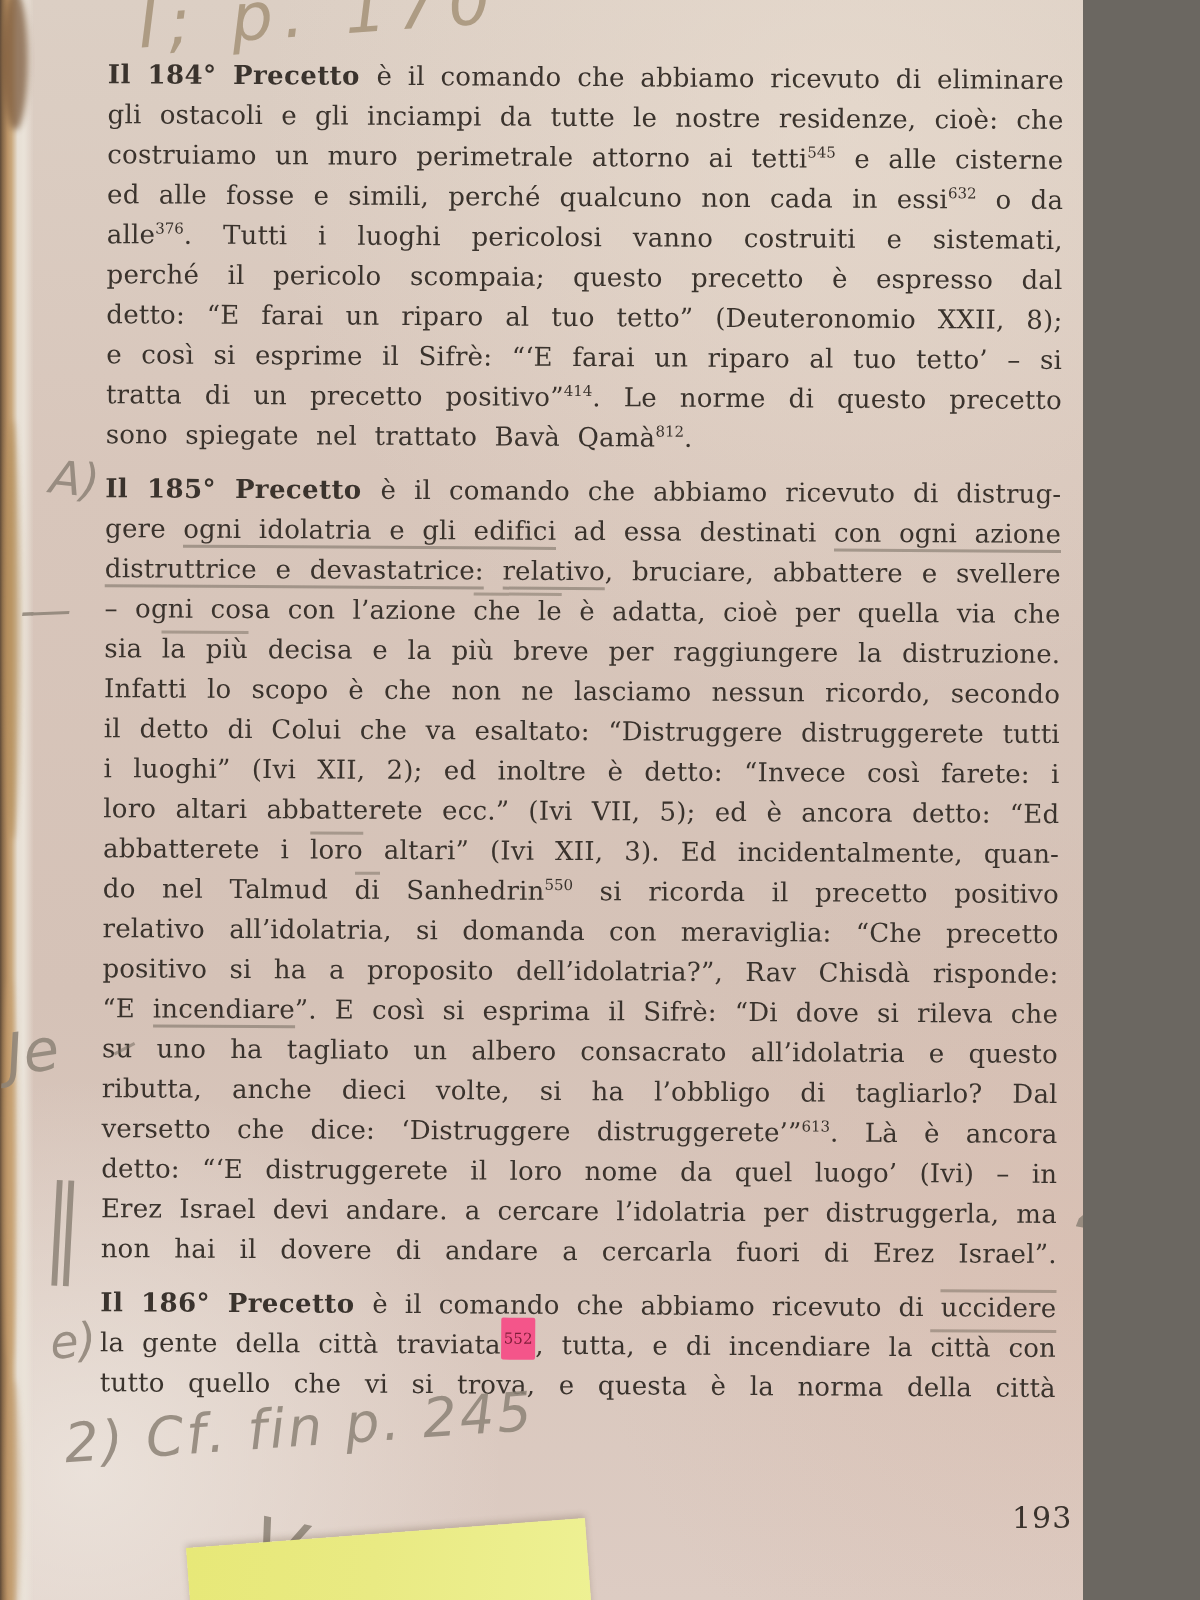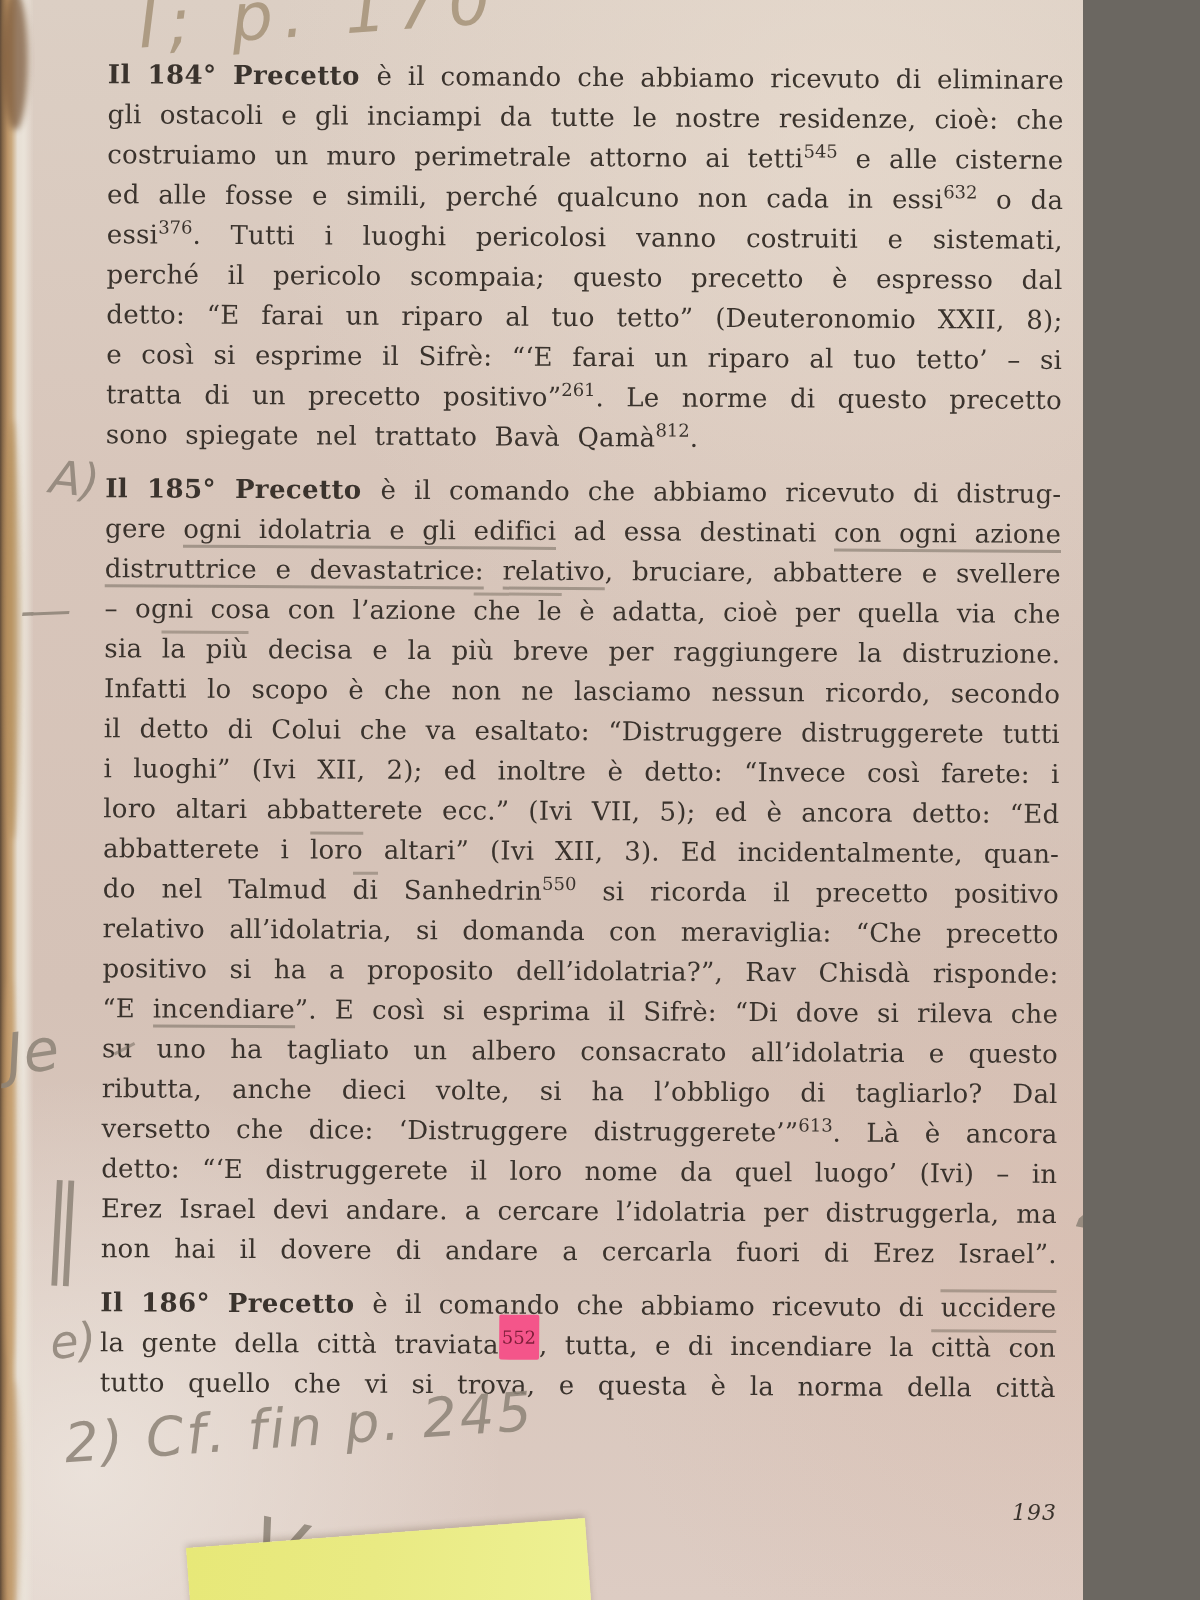--- a/index.html
+++ b/index.html
@@ -25,21 +25,21 @@
 
   
   .textblock{position:absolute;left:108px;top:60px;width:956px;
     transform:rotate(.35deg);transform-origin:top right;
     font-size:26px;line-height:40px;letter-spacing:.2px;}
   .para{margin:0 0 14px 0;}
   .para:last-child{margin-bottom:0;}
   .line{height:40px;text-align:justify;text-align-last:justify;white-space:nowrap;}
   .line.short{text-align-last:left;word-spacing:9px;}
   .seg-b{font-weight:bold;letter-spacing:.4px;}
-  .seg-sup{font-size:18px;position:relative;top:-10px;letter-spacing:0;}
+  .seg-sup{font-size:15px;position:relative;top:-10px;letter-spacing:0;}
   .seg-hl{background:var(--pink-hl);color:#7c1d38;padding:12px 3px;border-radius:2px;}
   .seg-u{border-bottom:3px solid rgba(108,99,87,.5);padding-bottom:1px;}
   .seg-ov{border-top:3px solid rgba(108,99,87,.45);}
   .seg-strike{position:relative;}
   .seg-strike::after{content:"";position:absolute;left:-3px;right:-3px;top:45%;
     border-top:3px solid rgba(108,99,87,.5);transform:rotate(-28deg);}
 
   
   .pencil{position:absolute;color:var(--pencil);font-family:"DejaVu Sans",sans-serif;
     font-style:italic;font-weight:300;opacity:.85;white-space:nowrap;}
@@ -55,21 +55,21 @@
   .ann-e{left:50px;top:1314px;font-size:46px;transform:rotate(-6deg);}
   .ann-bottom{left:64px;top:1396px;font-size:54px;transform:rotate(-4deg);letter-spacing:3px;}
   .ann-v{left:252px;top:1504px;font-size:74px;transform:rotate(12deg);z-index:1;}
 
   
   .pink-square{position:absolute;left:1118px;top:481px;width:46px;height:46px;
     background:var(--pink);transform:rotate(-4deg);border-radius:3px;opacity:.92;}
   .pink-dash{position:absolute;left:1103px;top:1328px;width:40px;height:15px;
     background:var(--pink);transform:rotate(-22deg);border-radius:7px;opacity:.9;}
 
-  .pagenum{position:absolute;left:1012px;top:1500px;font-size:22px;letter-spacing:1px;color:var(--ink);font-style:italic;}
+  .pagenum{position:absolute;left:1012px;top:1500px;font-size:30px;letter-spacing:1px;color:var(--ink);}
 
   .sticky{position:absolute;left:186px;top:1548px;width:400px;height:160px;z-index:3;
     background:linear-gradient(100deg,#e7e878 0%,var(--note-yellow) 45%,#eef194 100%);
     transform:rotate(-4.3deg);transform-origin:top left;
     box-shadow:0 -3px 6px rgba(90,70,50,.25);}
 </style>
 </head>
 <body>
 
 <div class="photo">
@@ -80,25 +80,25 @@
       <i class="b3"></i>
       <i class="b4"></i>
   </div>
 
   <div class="textblock" id="textblock">
       <div class="para">
         <div class="line"><span class="seg-b">Il 184° Precetto </span><span>è il comando che abbiamo ricevuto di eliminare</span></div>
         <div class="line"><span>gli ostacoli e gli inciampi da tutte le nostre residenze, cioè: che</span></div>
         <div class="line"><span>costruiamo un muro perimetrale attorno ai tetti</span><span class="seg-sup">545</span><span> e alle cisterne</span></div>
         <div class="line"><span>ed alle fosse e simili, perché qualcuno non cada in essi</span><span class="seg-sup">632</span><span> o da</span></div>
-        <div class="line"><span>essi</span><span class="seg-sup">376</span><span>. Tutti i luoghi pericolosi vanno costruiti e sistemati,</span></div>
+        <div class="line"><span>alle</span><span class="seg-sup">376</span><span>. Tutti i luoghi pericolosi vanno costruiti e sistemati,</span></div>
         <div class="line"><span>perché il pericolo scompaia; questo precetto è espresso dal</span></div>
         <div class="line"><span>detto: “E farai un riparo al tuo tetto” (Deuteronomio XXII, 8);</span></div>
         <div class="line"><span>e così si esprime il Sifrè: “‘E farai un riparo al tuo tetto’ – si</span></div>
-        <div class="line"><span>tratta di un precetto positivo”</span><span class="seg-sup">261</span><span>. Le norme di questo precetto</span></div>
+        <div class="line"><span>tratta di un precetto positivo”</span><span class="seg-sup">414</span><span>. Le norme di questo precetto</span></div>
         <div class="line short"><span>sono spiegate nel trattato Bavà Qamà</span><span class="seg-sup">812</span><span>.</span></div>
       </div>
       <div class="para">
         <div class="line"><span class="seg-b">Il 185° Precetto </span><span>è il comando che abbiamo ricevuto di distrug-</span></div>
         <div class="line"><span>gere </span><span class="seg-u">ogni idolatria e gli edifici</span><span> ad essa destinati </span><span class="seg-u">con ogni azione</span></div>
         <div class="line"><span class="seg-u">distruttrice e devastatrice:</span><span> </span><span class="seg-u">relativo</span><span>, bruciare, abbattere e svellere</span></div>
         <div class="line"><span>– ogni cosa con l’azione </span><span class="seg-ov">che le</span><span> è adatta, cioè per quella via che</span></div>
         <div class="line"><span>sia </span><span class="seg-ov">la più</span><span> decisa e la più breve per raggiungere la distruzione.</span></div>
         <div class="line"><span>Infatti lo scopo è che non ne lasciamo nessun ricordo, secondo</span></div>
         <div class="line"><span>il detto di Colui che va esaltato: “Distruggere distruggerete tutti</span></div>

